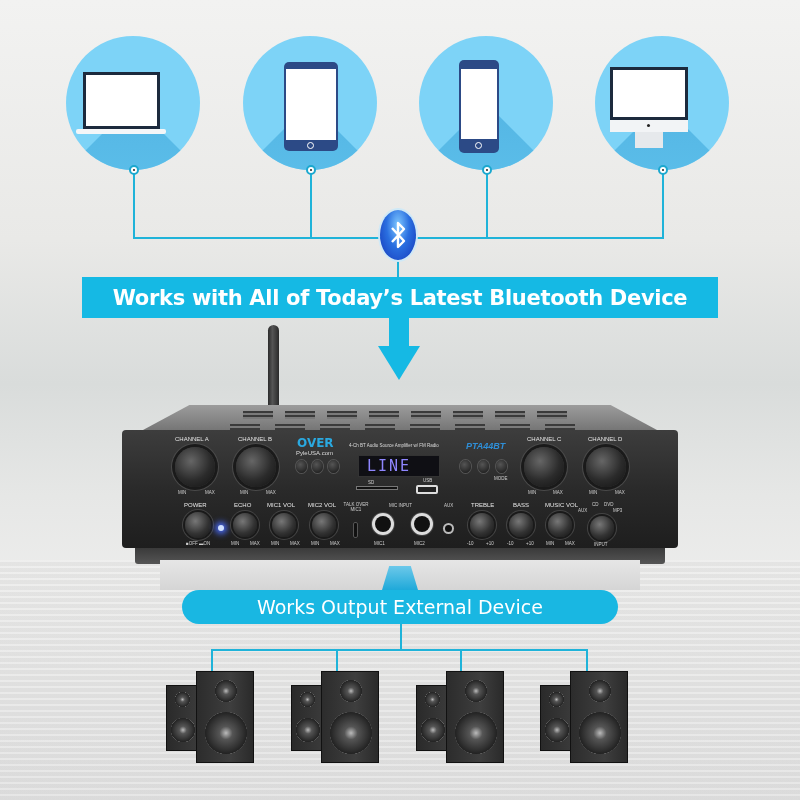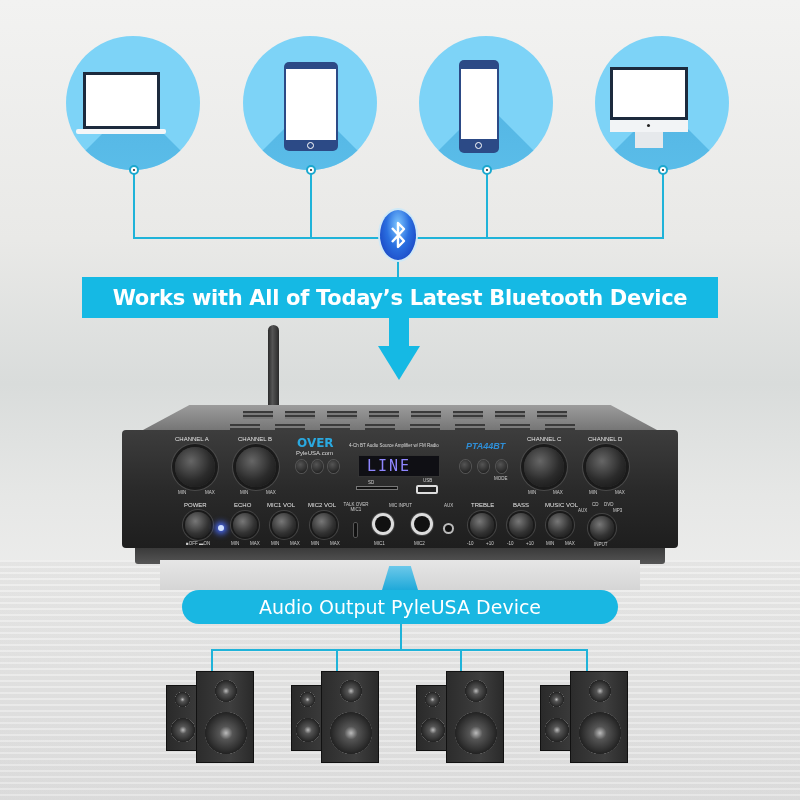--- a/index.html
+++ b/index.html
@@ -316,21 +316,21 @@
 <span class="lbl lbl-xs" style="left:604px; top:502px;">DVD</span>
 <span class="lbl lbl-xs" style="left:578px; top:508px;">AUX</span>
 <span class="lbl lbl-xs" style="left:613px; top:508px;">MP3</span>
 <div class="knob-sm" style="left:590px; top:516px;"></div>
 <span class="lbl lbl-xs" style="left:594px; top:542px;">INPUT</span>
 
 <div class="amp-shelf"></div>
 
 <div class="abs" style="left:382px; top:566px; width:36px; height:24px; background:linear-gradient(180deg,#6cc8ea,#1fa9d9); clip-path:polygon(20% 0,80% 0,100% 100%,0 100%);"></div>
 
-<div class="banner-2">Audio Output PyleUSA Device</div>
+<div class="banner-2">Works Output External Device</div>
 
 <div class="line" style="left:400px; top:624px; width:2px; height:26px;"></div>
 <div class="line" style="left:211px; top:649px; width:377px; height:2px;"></div>
 <div class="line" style="left:211px; top:649px; width:2px; height:22px;"></div>
 <div class="line" style="left:336px; top:649px; width:2px; height:22px;"></div>
 <div class="line" style="left:460px; top:649px; width:2px; height:22px;"></div>
 <div class="line" style="left:586px; top:649px; width:2px; height:22px;"></div>
 
 <div class="speaker-pair" style="left:166px; top:671px;">
   <div class="spk-small">

